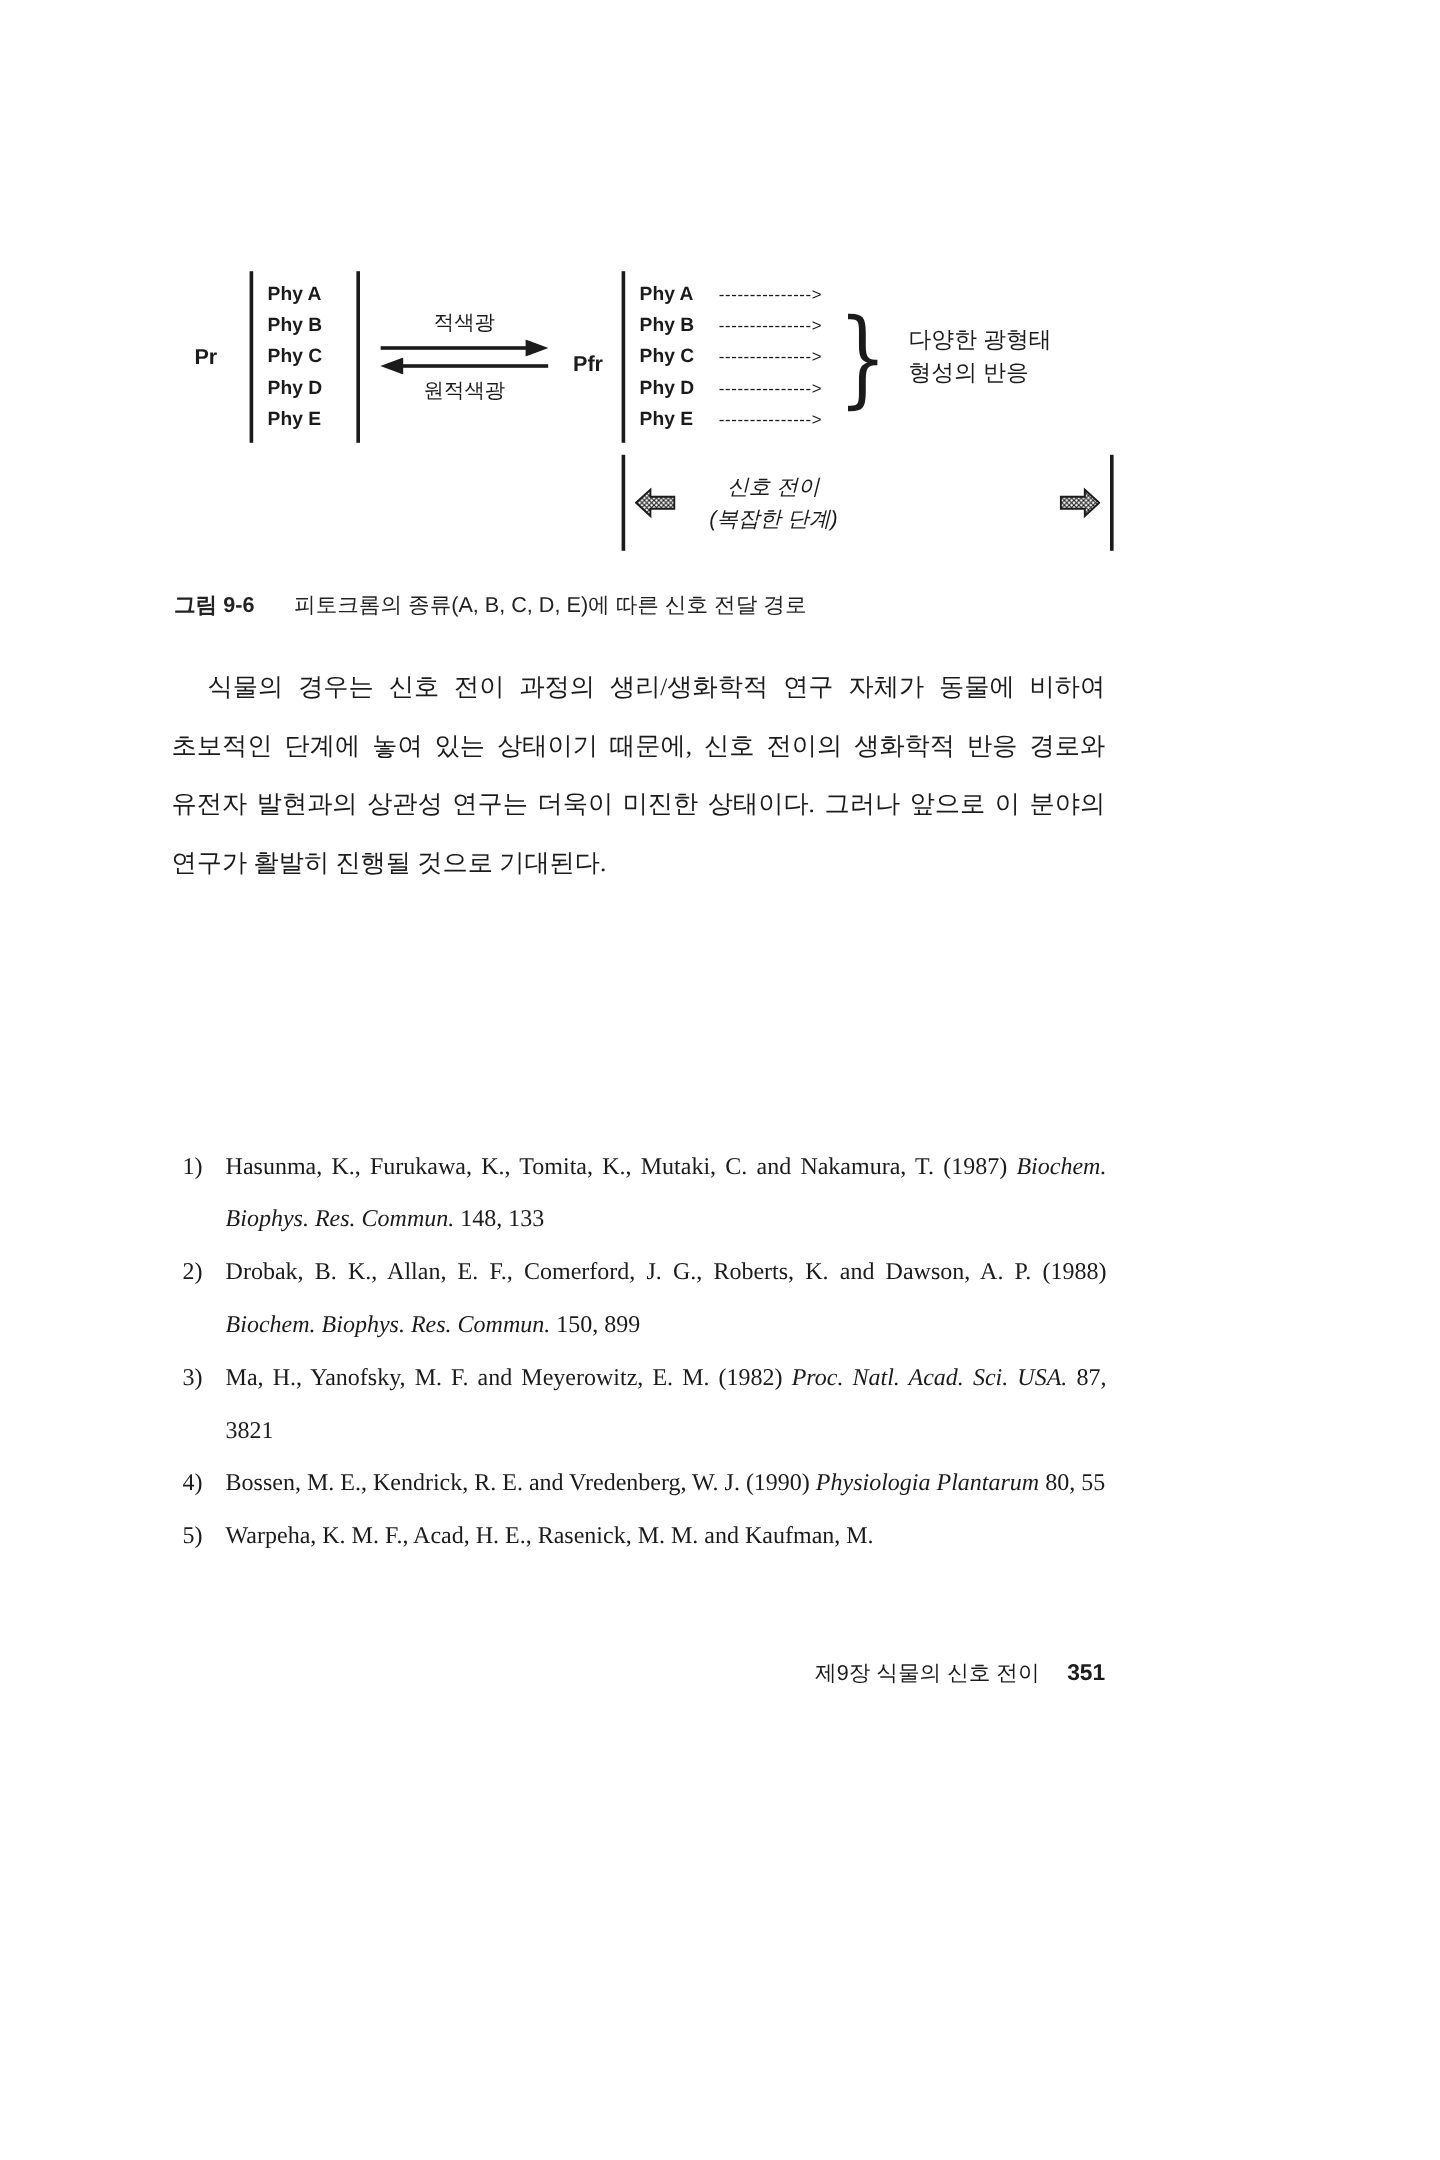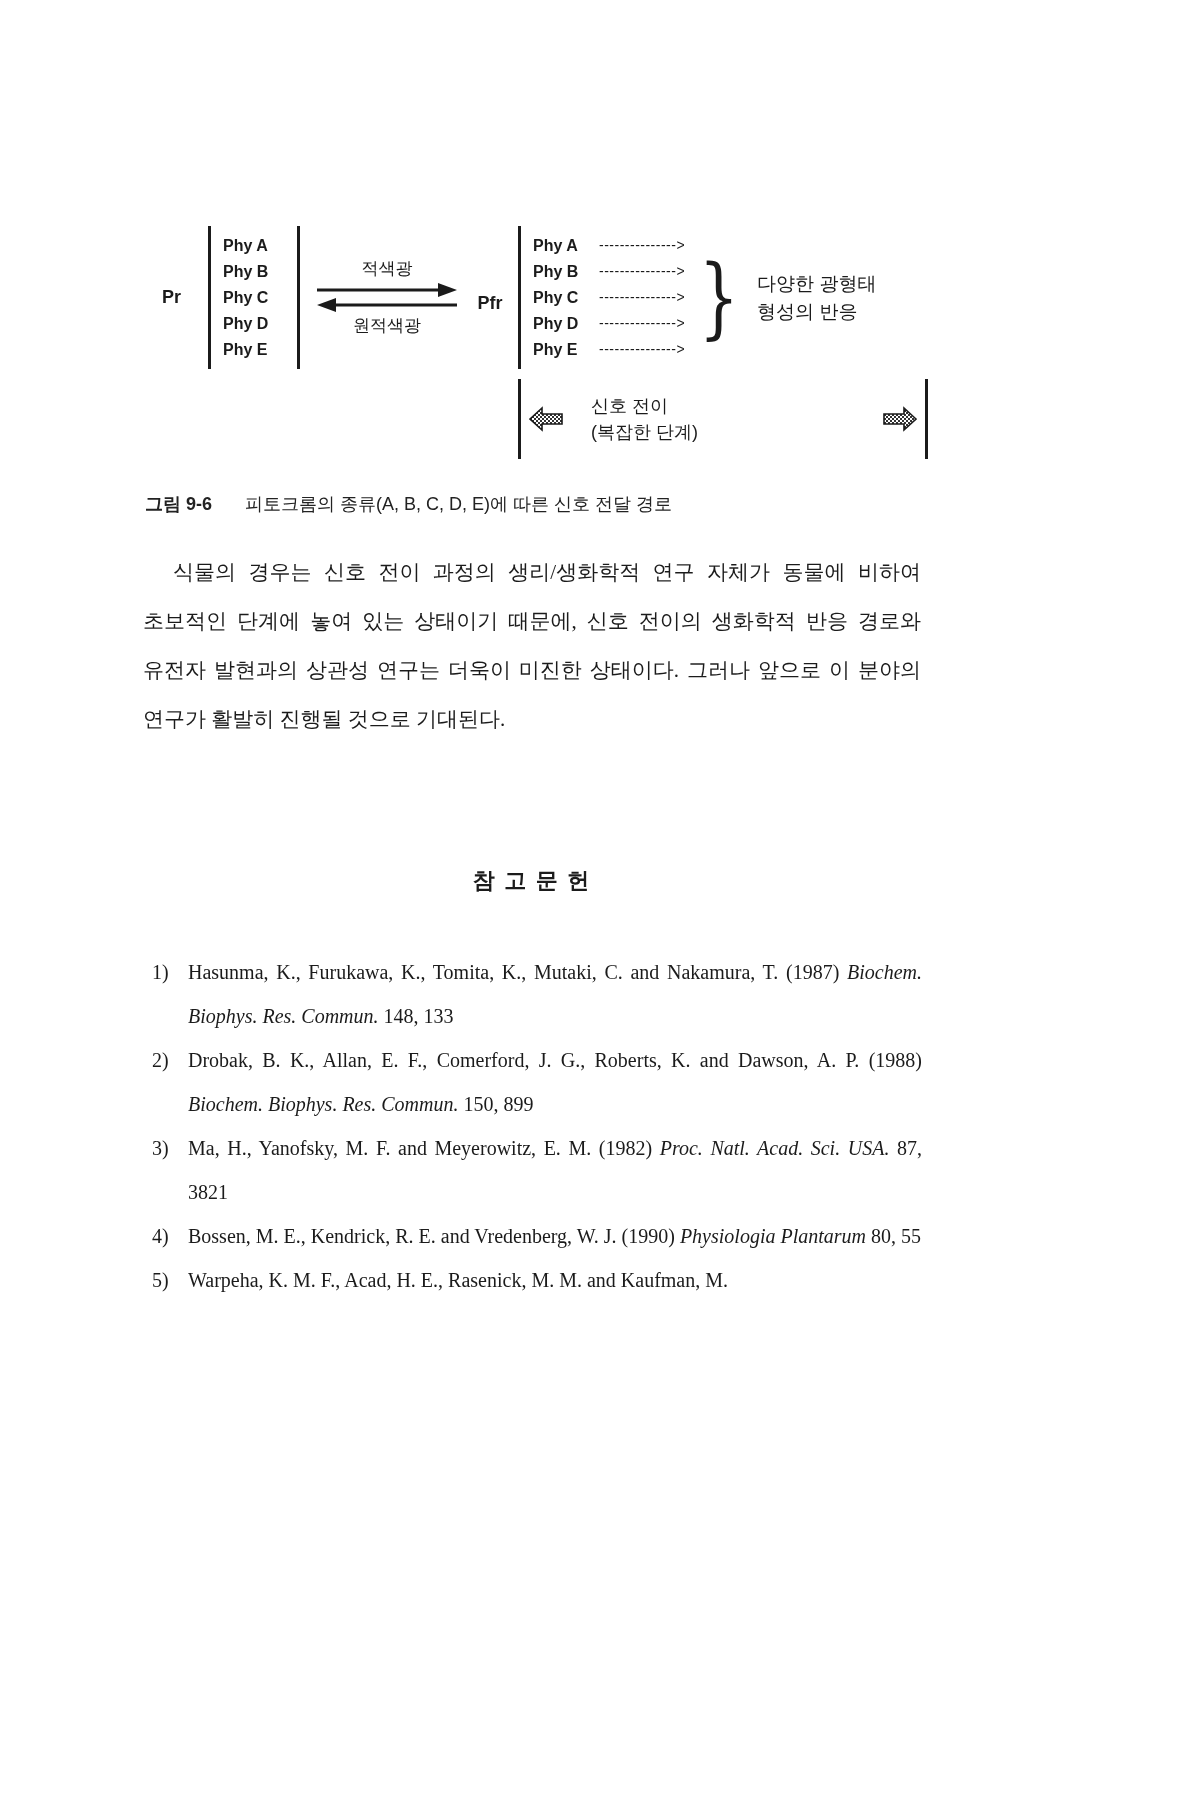--- a/index.html
+++ b/index.html
@@ -48,21 +48,21 @@
   }
   .resp-text { font-size: 19px; line-height: 28px; margin-left: 10px; }
   .signal-box {
     grid-column: 5; grid-row: 2;
     margin-top: 10px;
     width: 410px; box-sizing: border-box;
     border-left: 3px solid #1b1b1b; border-right: 3px solid #1b1b1b;
     display: flex; align-items: center;
     padding: 14px 8px;
   }
-  .signal-text { text-align: left; font-size: 18px; line-height: 26px; margin-left: 28px; }
+  .signal-text { text-align: center; font-size: 18px; line-height: 26px; margin-left: 28px; font-style: italic; }
   .signal-arrow-right { margin-left: auto; }
 
   
   .caption {
     position: absolute; top: 492px; left: 145px;
     font-family: "Liberation Sans", "DejaVu Sans", sans-serif;
     font-size: 18px; color: #222222;
   }
   .caption .cap-label { font-weight: 600; margin-right: 28px; }
 
@@ -179,21 +179,20 @@
     </div>
   </div>
 
   <div class="caption">
     <span class="cap-label">그림 9-6</span>
     <span>피토크롬의 종류(A, B, C, D, E)에 따른 신호 전달 경로</span>
   </div>
 
   <div class="body-paragraph">식물의 경우는 신호 전이 과정의 생리/생화학적 연구 자체가 동물에 비하여 초보적인 단계에 놓여 있는 상태이기 때문에, 신호 전이의 생화학적 반응 경로와 유전자 발현과의 상관성 연구는 더욱이 미진한 상태이다. 그러나 앞으로 이 분야의 연구가 활발히 진행될 것으로 기대된다.</div>
 
-  <div class="ref-heading">참 고 문 헌</div>
 
   <div class="references">
       <div class="ref-item">
         <span class="ref-num">1)</span>
         <span class="ref-body"><span>Hasunma, K., Furukawa, K., Tomita, K., Mutaki, C. and Nakamura, T. (1987) </span><i>Biochem. Biophys. Res. Commun.</i><span> 148, 133</span></span>
       </div>
       <div class="ref-item">
         <span class="ref-num">2)</span>
         <span class="ref-body"><span>Drobak, B. K., Allan, E. F., Comerford, J. G., Roberts, K. and Dawson, A. P. (1988) </span><i>Biochem. Biophys. Res. Commun.</i><span> 150, 899</span></span>
       </div>
@@ -204,14 +203,18 @@
       <div class="ref-item">
         <span class="ref-num">4)</span>
         <span class="ref-body"><span>Bossen, M. E., Kendrick, R. E. and Vredenberg, W. J. (1990) </span><i>Physiologia Plantarum</i><span> 80, 55</span></span>
       </div>
       <div class="ref-item">
         <span class="ref-num">5)</span>
         <span class="ref-body"><span>Warpeha, K. M. F., Acad, H. E., Rasenick, M. M. and Kaufman, M.</span></span>
       </div>
     </div>
 
+  <div class="footer">
+    <span>제9장  식물의 신호 전이</span>
+    <span class="page-num">351</span>
+  </div>
 
 </div>
 
 </body></html>

